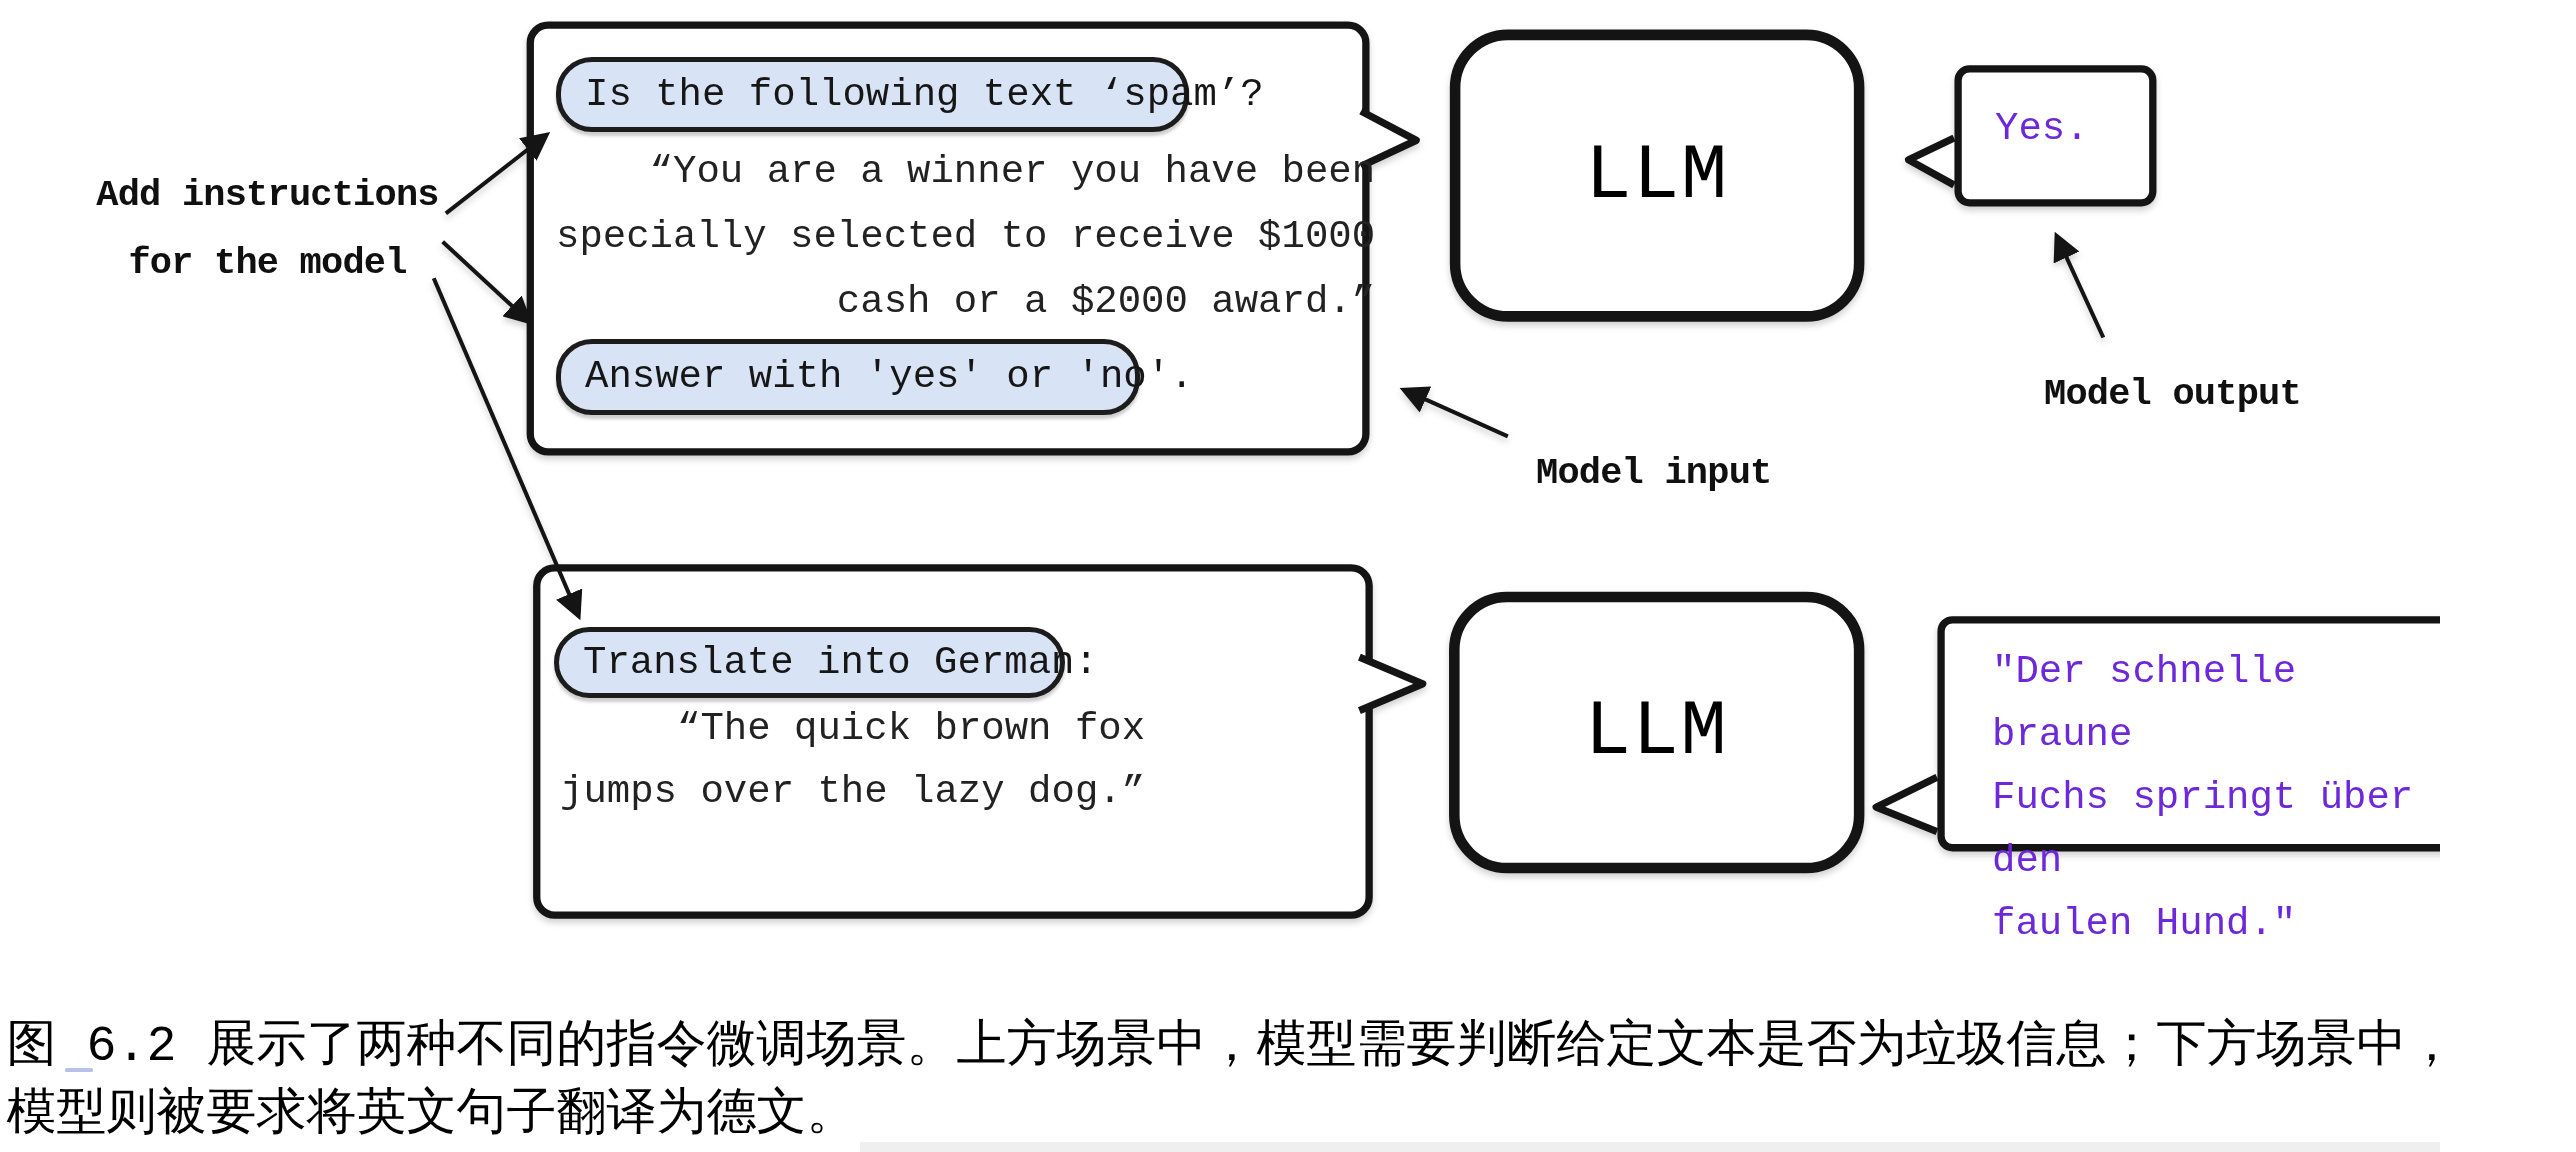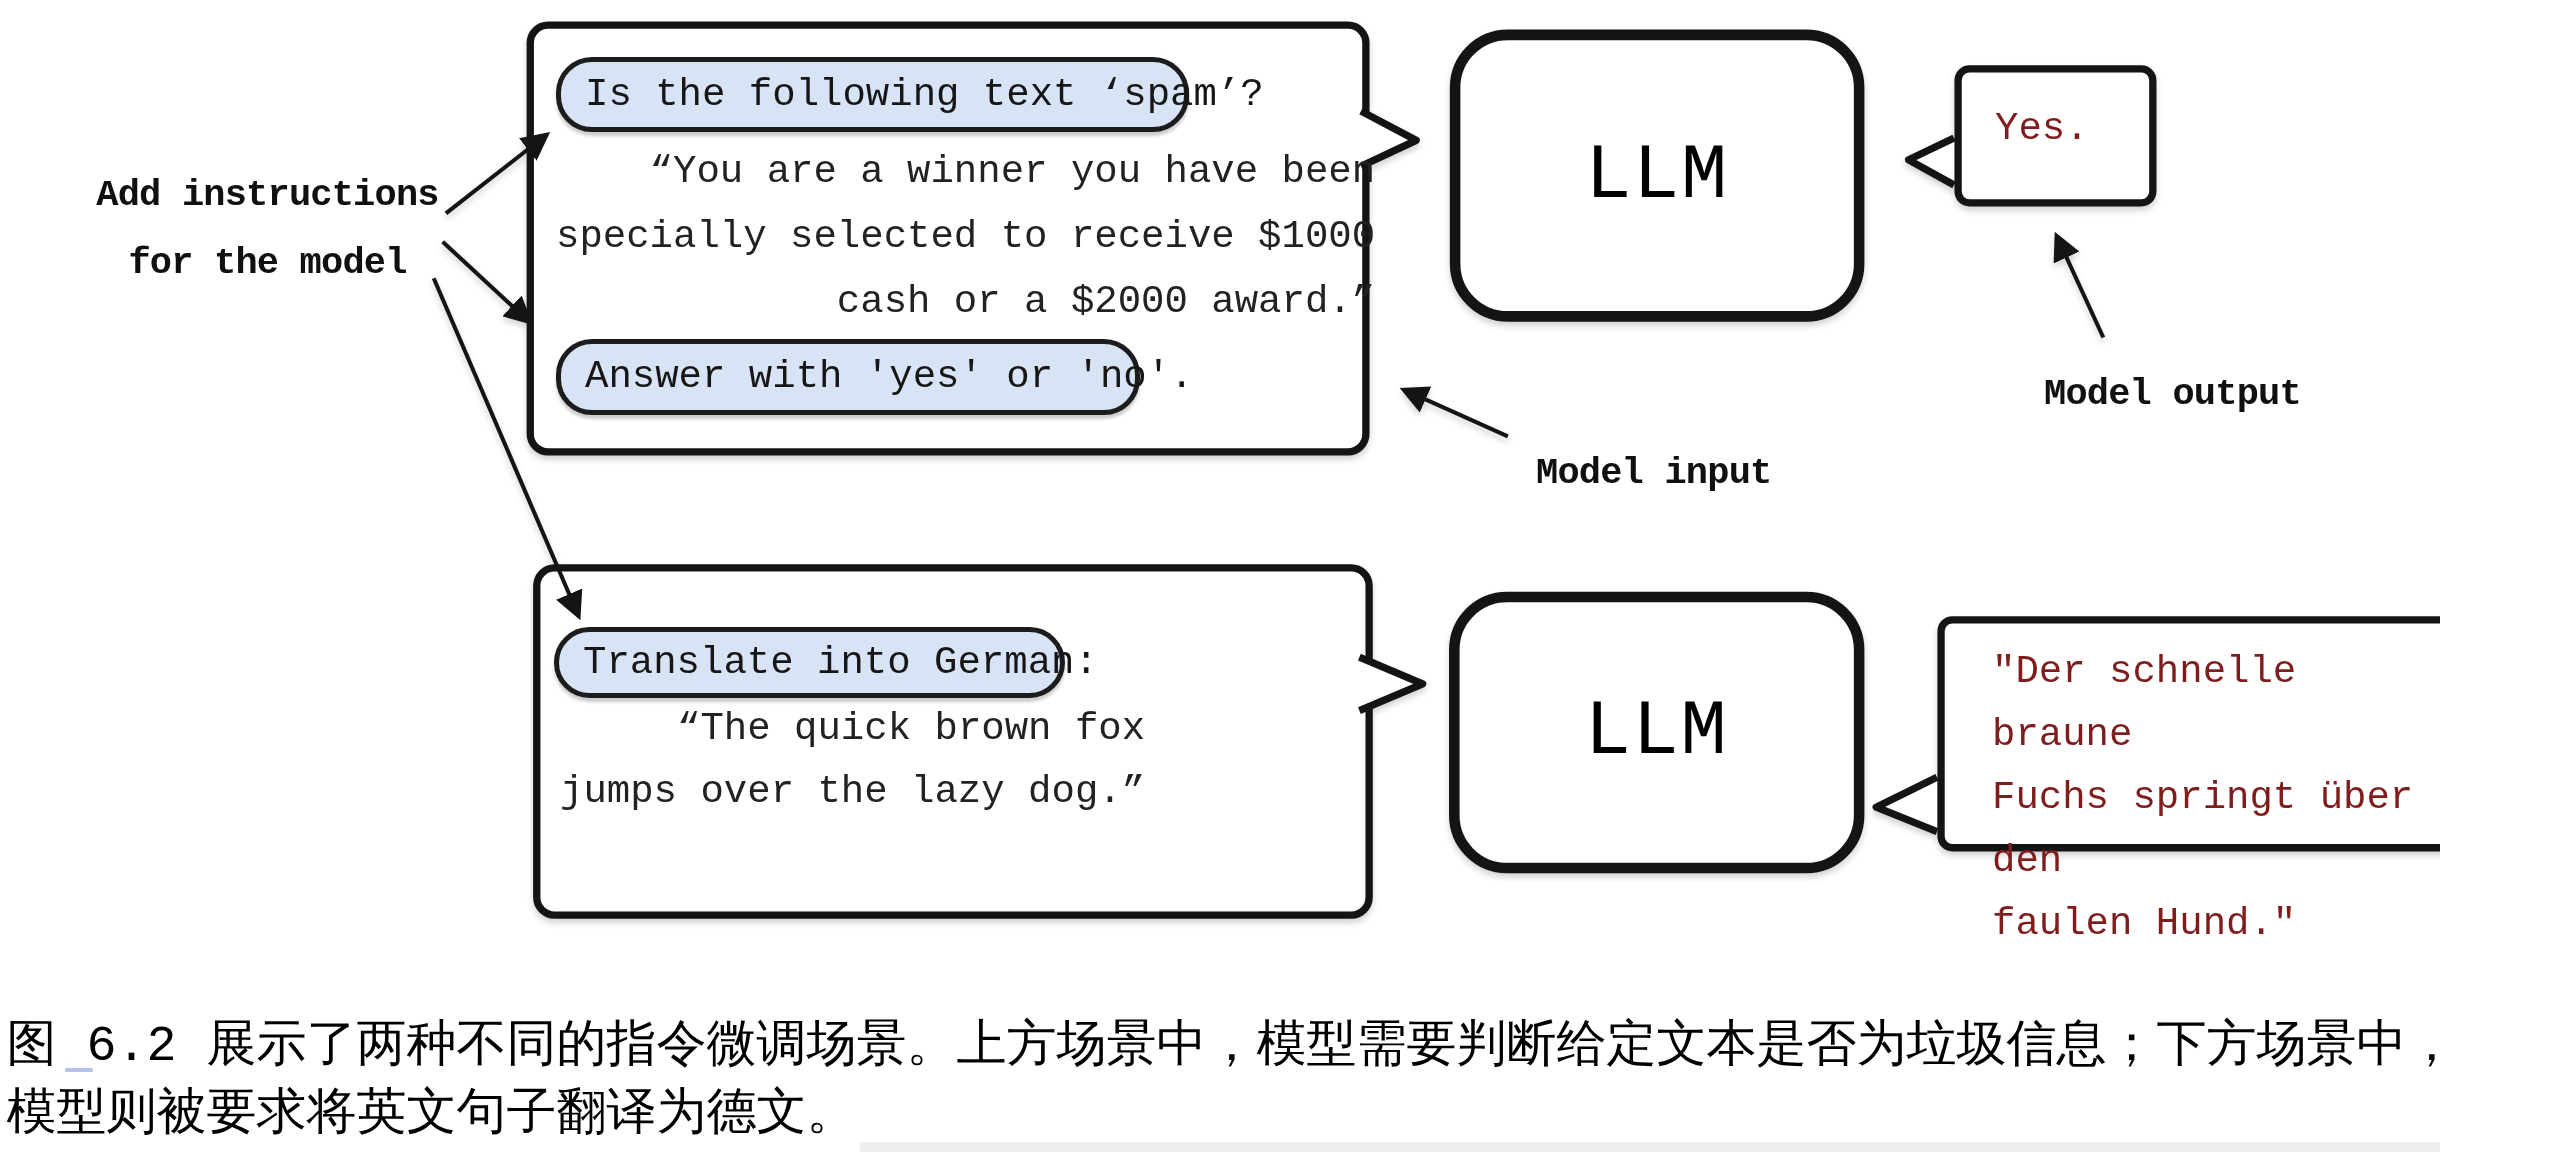--- a/index.html
+++ b/index.html
@@ -29,21 +29,21 @@
     white-space:nowrap;
   }
   .llm-label{
     position:absolute;display:flex;align-items:center;justify-content:center;
     font-size:77px;color:#000000;letter-spacing:1.6px;
   }
   .hand-label{
     position:absolute;font-weight:700;font-size:37px;color:#101010;
     letter-spacing:-0.8px;white-space:pre-line;
   }
-  .bubble-text{font-size:39px;color:#7f1d1d;}
+  .bubble-text{font-size:39px;color:#6d28d9;}
   .caption-line{
     position:absolute;font-size:50px;color:#000;white-space:nowrap;
     letter-spacing:0px;
   }
   .footer-strip{position:absolute;background:#efefef;}
   .link-artifact{position:absolute;background:#7b8fd9;opacity:.55;border-radius:1.6px;}
 </style>
 </head>
 <body>
 

